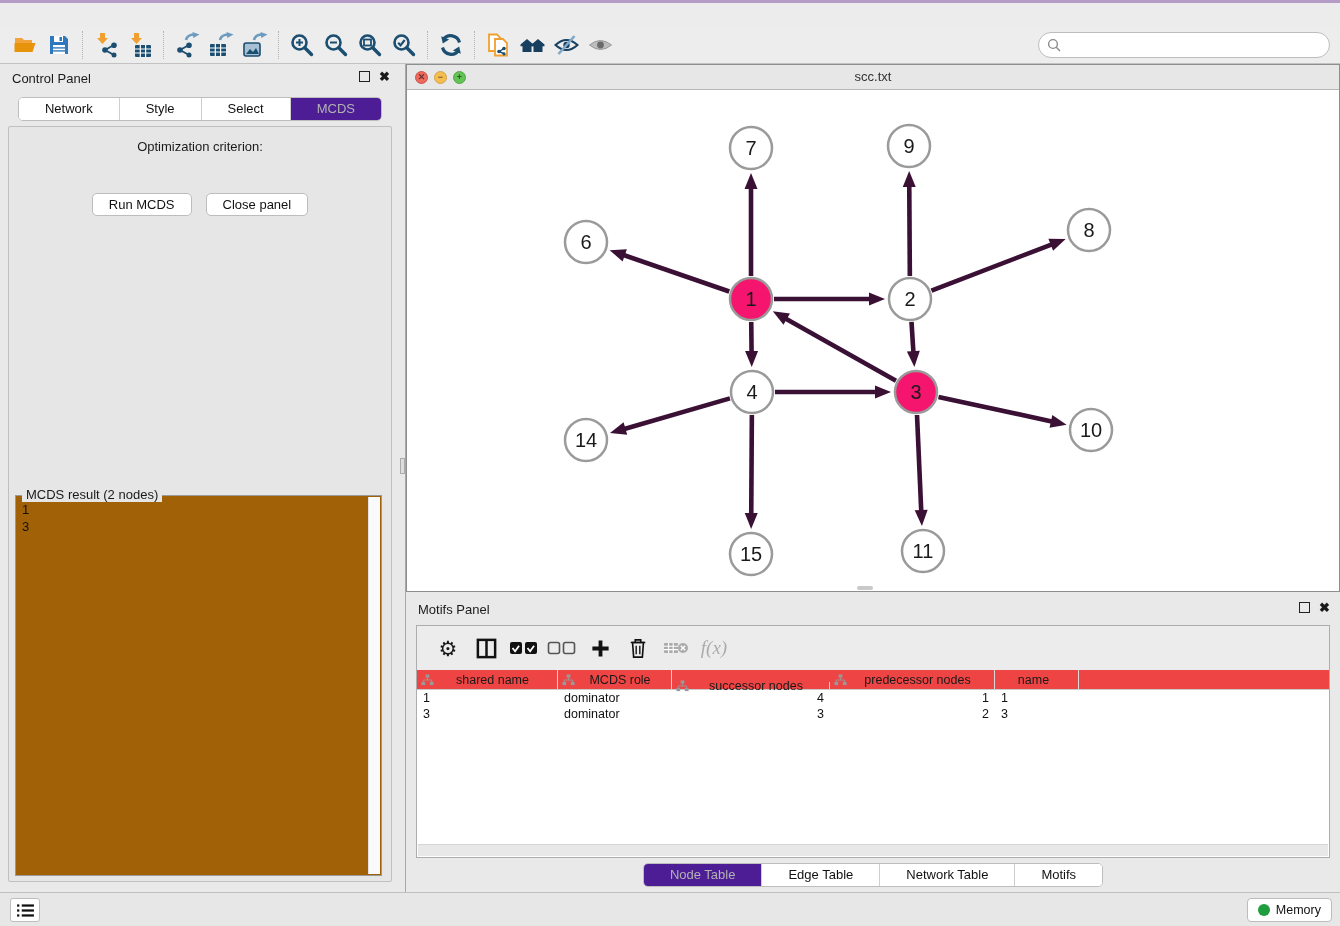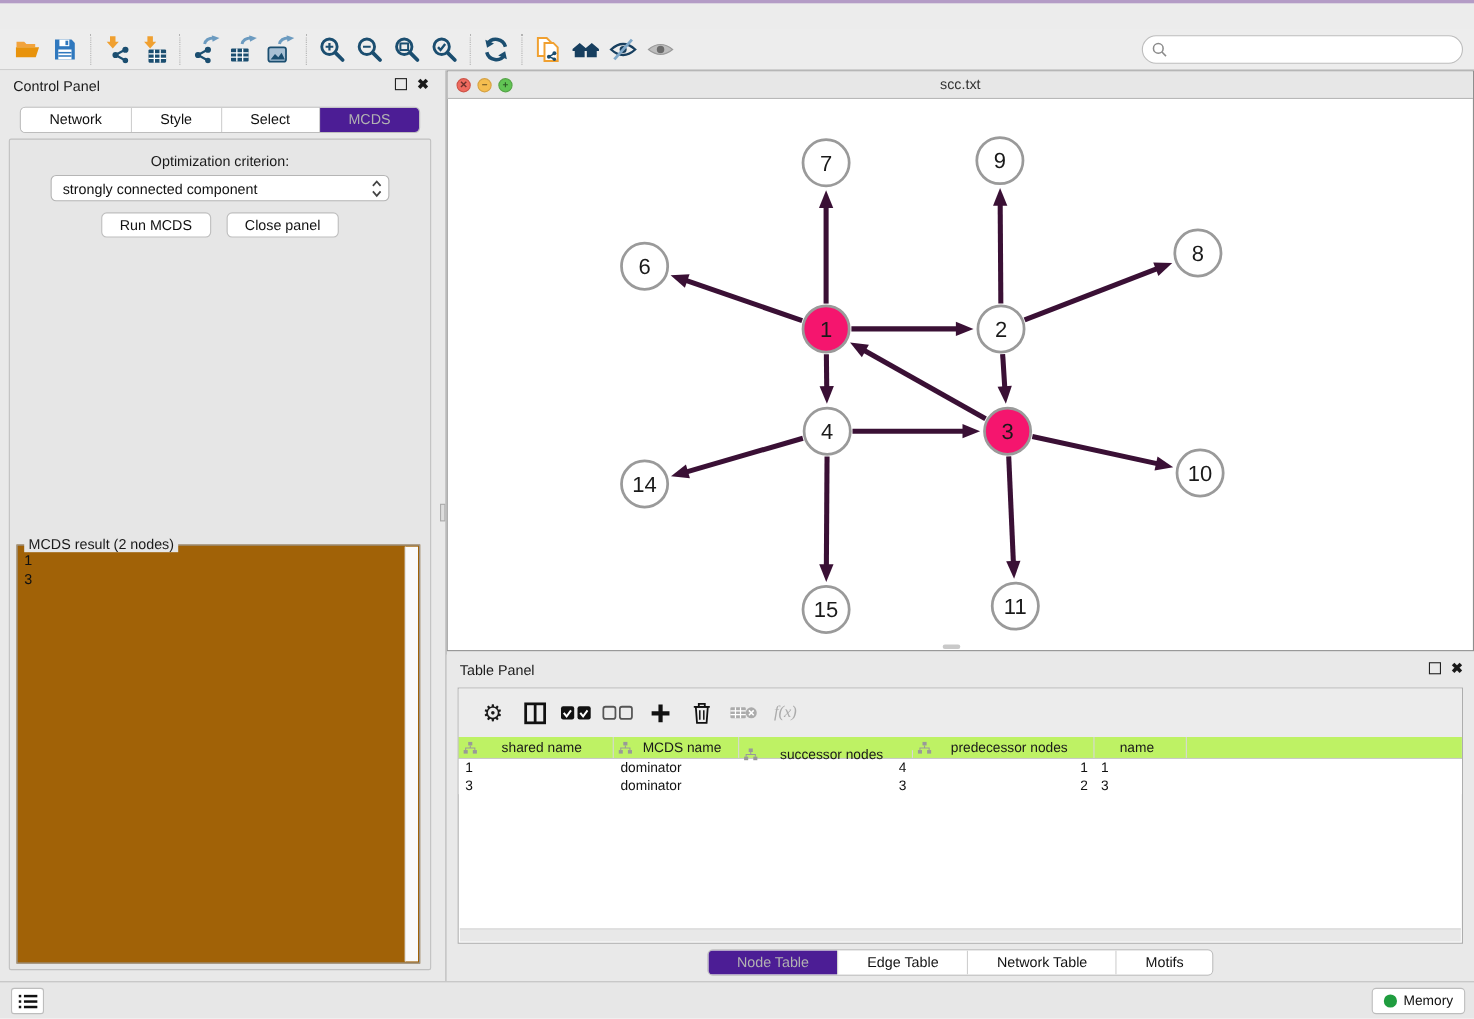--- a/index.html
+++ b/index.html
@@ -65,22 +65,22 @@
   .net-title { position:absolute; left:0; right:0; top:4px; text-align:center; font-size:13px; color:#333; }
   #graph { position:absolute; left:0; top:25px; width:932px; height:501px; }
   .h-scroll-thumb { position:absolute; bottom:1px; left:450px; width:16px; height:4px; background:#C9C9C9; border-radius:2px; }
 
   
   .table-panel { position:absolute; left:0; top:531px; right:0; height:297px; background:#E9E9E9; }
   .table-container { position:absolute; left:10px; right:10px; top:30px; height:233px; border:1px solid #ADADAD; background:#fff; }
   .table-toolbar { height:44px; background:#ECECEC; display:flex; align-items:center; padding-left:14px; gap:4px; }
   .ttb-btn { width:34px; height:32px; display:flex; align-items:center; justify-content:center; background:transparent; border:none; }
   .gear-glyph { font-size:21px; color:#1a1a1a; line-height:1; }
-  .fx-label { font-family:"Liberation Serif", serif; font-style:italic; font-size:15px; color:#ABABAB; }
-  .tbl-header { display:flex; height:20px; border-bottom:1px solid #C9C9C9; background:#bef264; }
+  .fx-label { font-family:"Liberation Serif", serif; font-style:italic; font-size:19px; color:#ABABAB; }
+  .tbl-header { display:flex; height:20px; border-bottom:1px solid #C9C9C9; background:#ef4444; }
   .hcell { display:flex; align-items:center; font-size:12.5px; color:#1a1a1a; border-right:1px solid #D8D8D8; position:relative; }
   .hcell .hicon { margin-left:4px; }
   .hcell .hlabel { flex:1; text-align:center; padding-right:6px; }
   .tbl-body { background:#fff; }
   .trow { display:flex; height:16px; }
   .tcell { font-size:12.5px; color:#111; padding:0 6px; line-height:16px; white-space:nowrap; overflow:hidden; }
   .tbl-bottom-strip { position:absolute; left:1px; right:1px; bottom:1px; height:12px; background:#E8E8E8; border-top:1px solid #D5D5D5; }
   .table-tabs-row { position:absolute; left:0; right:0; top:268px; text-align:center; }
 
   
@@ -266,27 +266,20 @@
       </div>
       <div class="ctl-tabs-row"><div class="seg" id="control-tabs">
             <div class="tab">Network</div>
             <div class="tab">Style</div>
             <div class="tab">Select</div>
             <div class="tab active">MCDS</div>
           </div></div>
 
       <div class="mcds-box">
         <div class="crit-label">Optimization criterion:</div>
-        <div class="mcds-select">
-          <span>strongly connected component</span>
-          <svg class="stepper" width="9" height="17" viewBox="0 0 9 17">
-              <path d="M1 6l3.5-4L8 6" fill="none" stroke="#444" stroke-width="1.6"></path>
-              <path d="M1 11l3.5 4L8 11" fill="none" stroke="#444" stroke-width="1.6"></path>
-            </svg>
-        </div>
         <div class="btn-row">
           <button class="pbtn">Run MCDS</button>
           <button class="pbtn">Close panel</button>
         </div>
         <div class="result-box">
           <span class="result-legend">MCDS result (2 nodes)</span>
           <div class="result-body" id="result-body">
               <div>1</div>
               <div>3</div>
             </div>
@@ -359,21 +352,21 @@
             <circle cx="344" cy="464" r="21" fill="#FFFFFF" stroke="#9A9A9A" stroke-width="2.5"></circle>
             <text x="344" y="471" text-anchor="middle" font-size="20" font-family="&quot;Liberation Sans&quot;, sans-serif" fill="#1A1A1A">15</text>
             <circle cx="516" cy="461" r="21" fill="#FFFFFF" stroke="#9A9A9A" stroke-width="2.5"></circle>
             <text x="516" y="468" text-anchor="middle" font-size="20" font-family="&quot;Liberation Sans&quot;, sans-serif" fill="#1A1A1A">11</text>
           </svg>
         <div class="h-scroll-thumb"></div>
       </div>
 
       <div class="table-panel">
         <div class="panel-header">
-          <span class="panel-title">Table Panel</span>
+          <span class="panel-title">Motifs Panel</span>
           <span class="panel-btns">
             <span class="float-btn"></span>
             <span class="close-btn">✖</span>
           </span>
         </div>
         <div class="table-container">
           <div class="table-toolbar" id="table-toolbar">
               <button class="ttb-btn">
                 <span class="gear-glyph">⚙</span>
               </button>
@@ -437,21 +430,21 @@
               </div>
               <div class="hcell" style="width: 114px;">
                 <svg class="hicon" width="13" height="12" viewBox="0 0 14 12">
                   <g fill="#999">
                     <rect x="5" y="0" width="4" height="3.5"></rect>
                     <rect x="0.5" y="8" width="4" height="3.5"></rect>
                     <rect x="9.5" y="8" width="4" height="3.5"></rect>
                   </g>
                   <path d="M7 3.5v2.5M2.5 8V6h9v2" stroke="#999" fill="none"></path>
                 </svg>
-                <span class="hlabel">MCDS name</span>
+                <span class="hlabel">MCDS role</span>
               </div>
               <div class="hcell" style="width: 158px; margin-top: 12px;">
                 <svg class="hicon" width="13" height="12" viewBox="0 0 14 12">
                   <g fill="#999">
                     <rect x="5" y="0" width="4" height="3.5"></rect>
                     <rect x="0.5" y="8" width="4" height="3.5"></rect>
                     <rect x="9.5" y="8" width="4" height="3.5"></rect>
                   </g>
                   <path d="M7 3.5v2.5M2.5 8V6h9v2" stroke="#999" fill="none"></path>
                 </svg>

